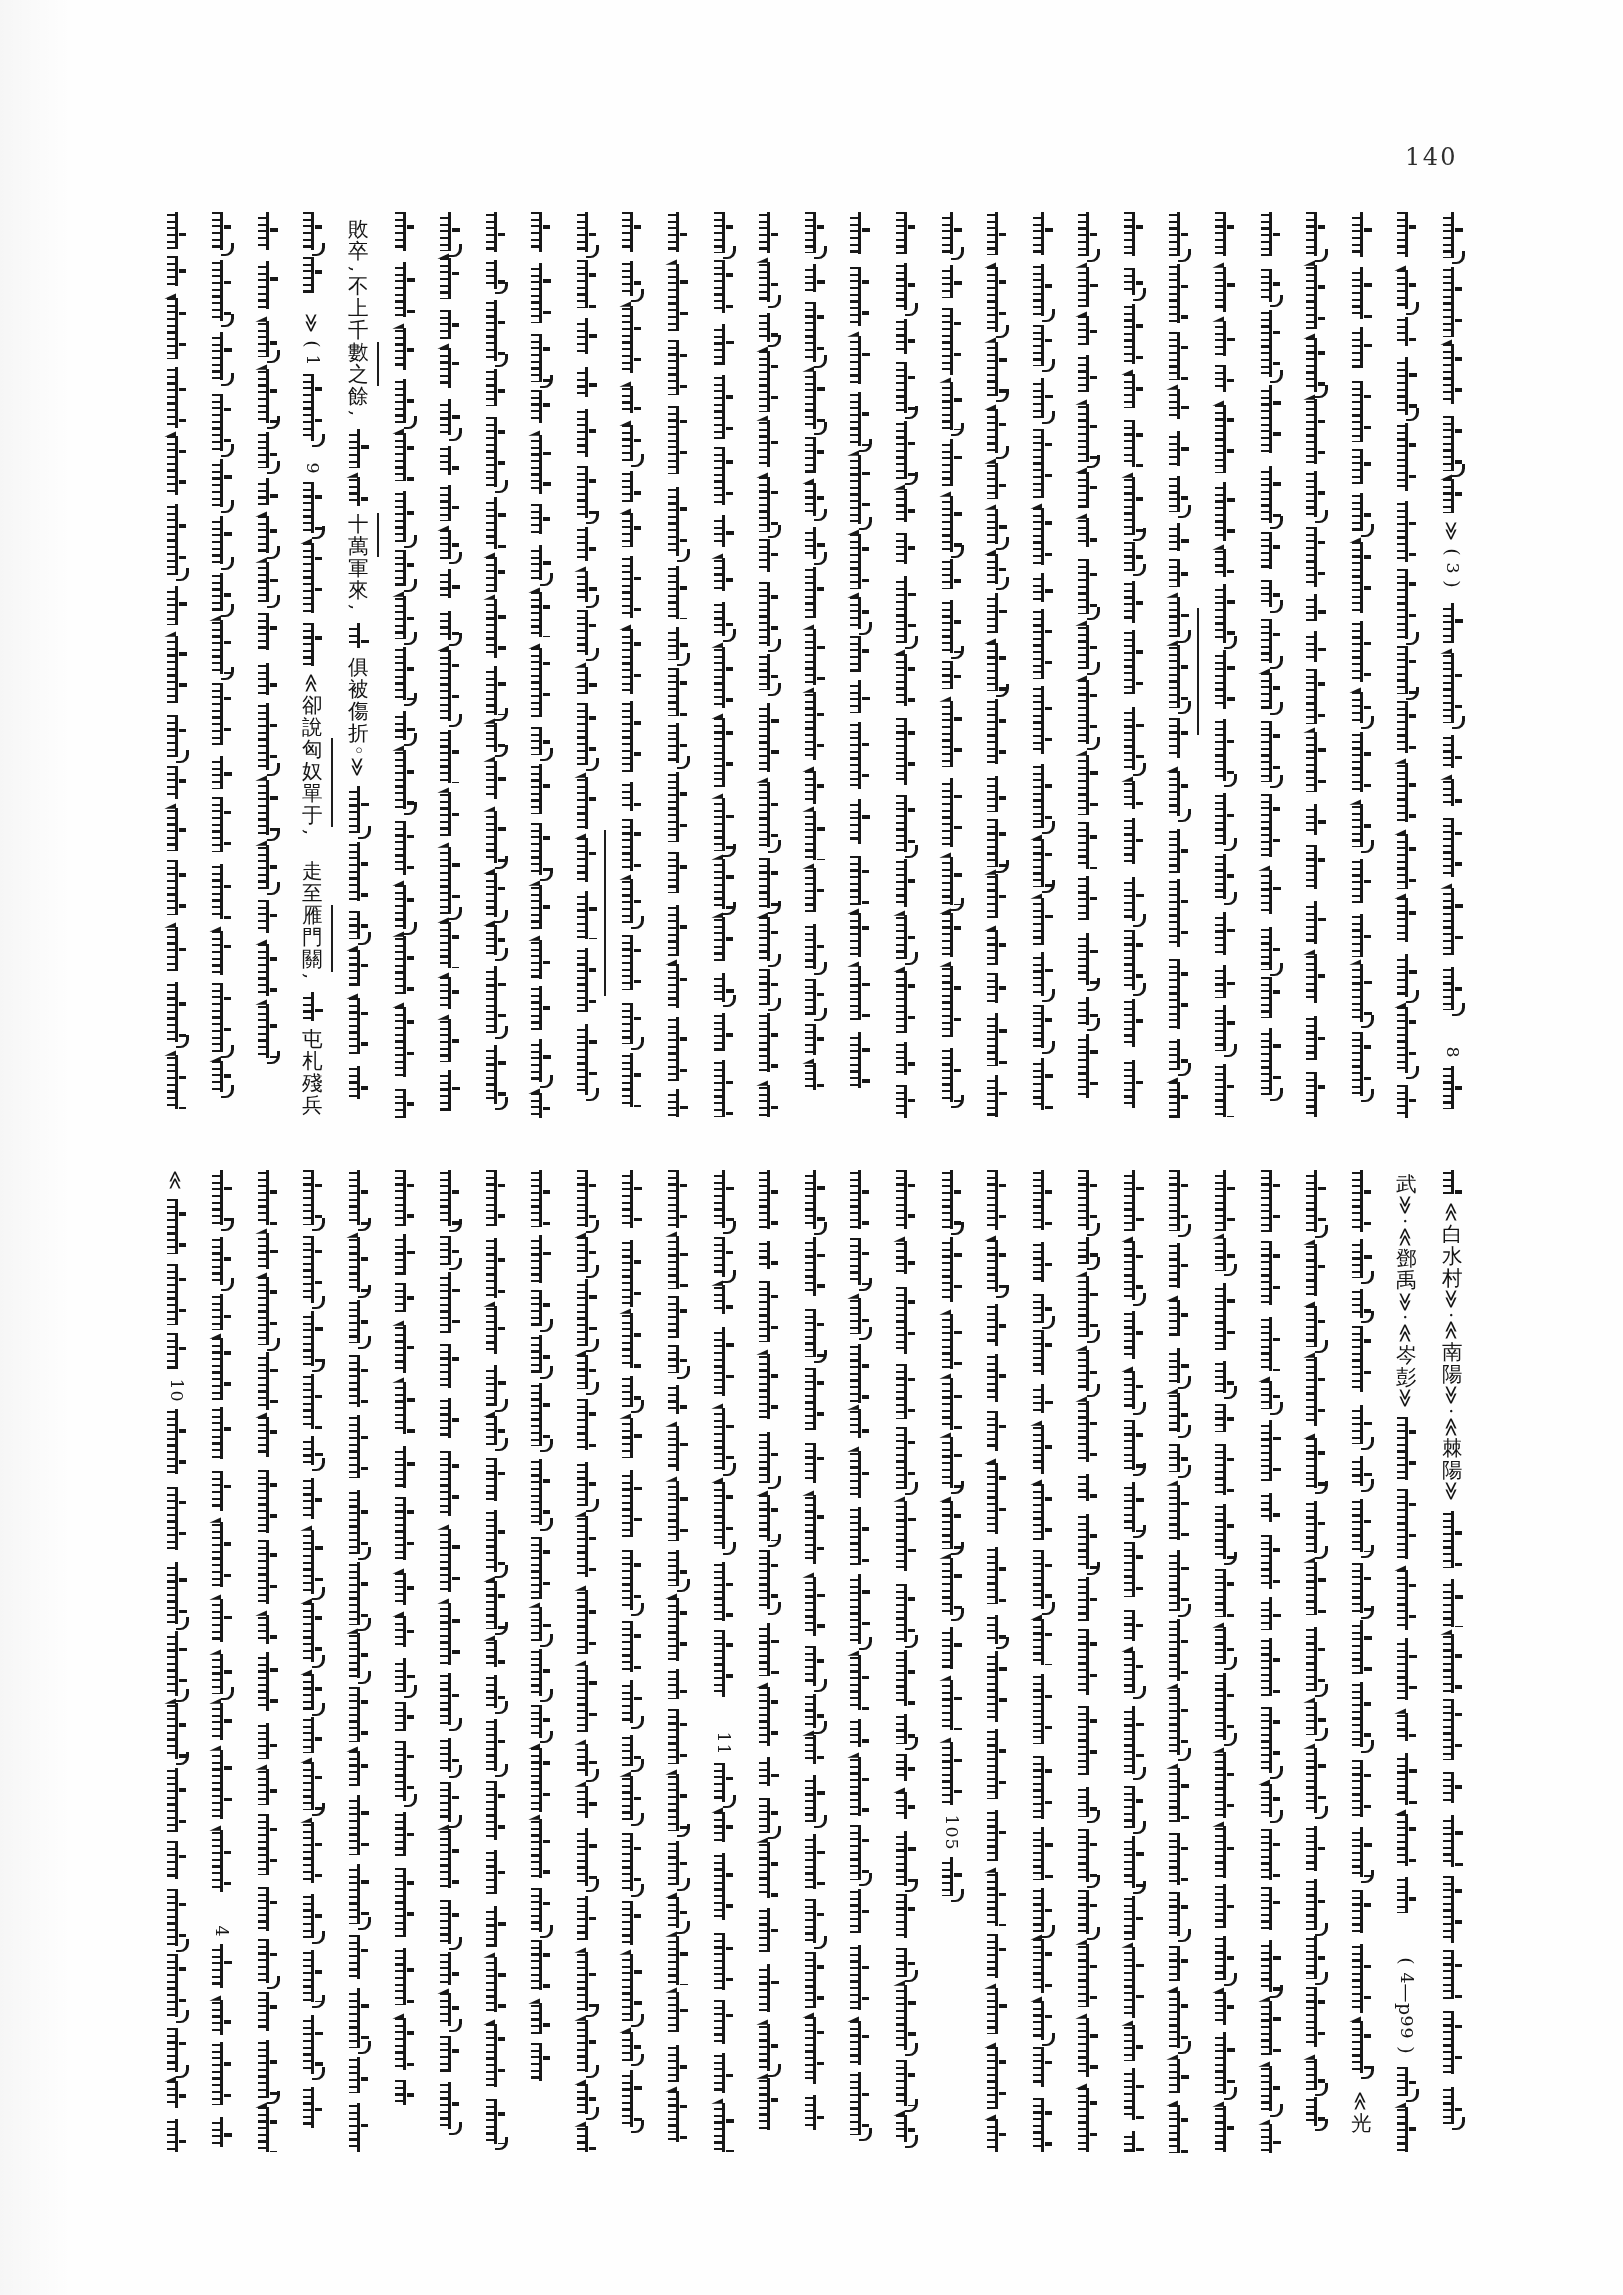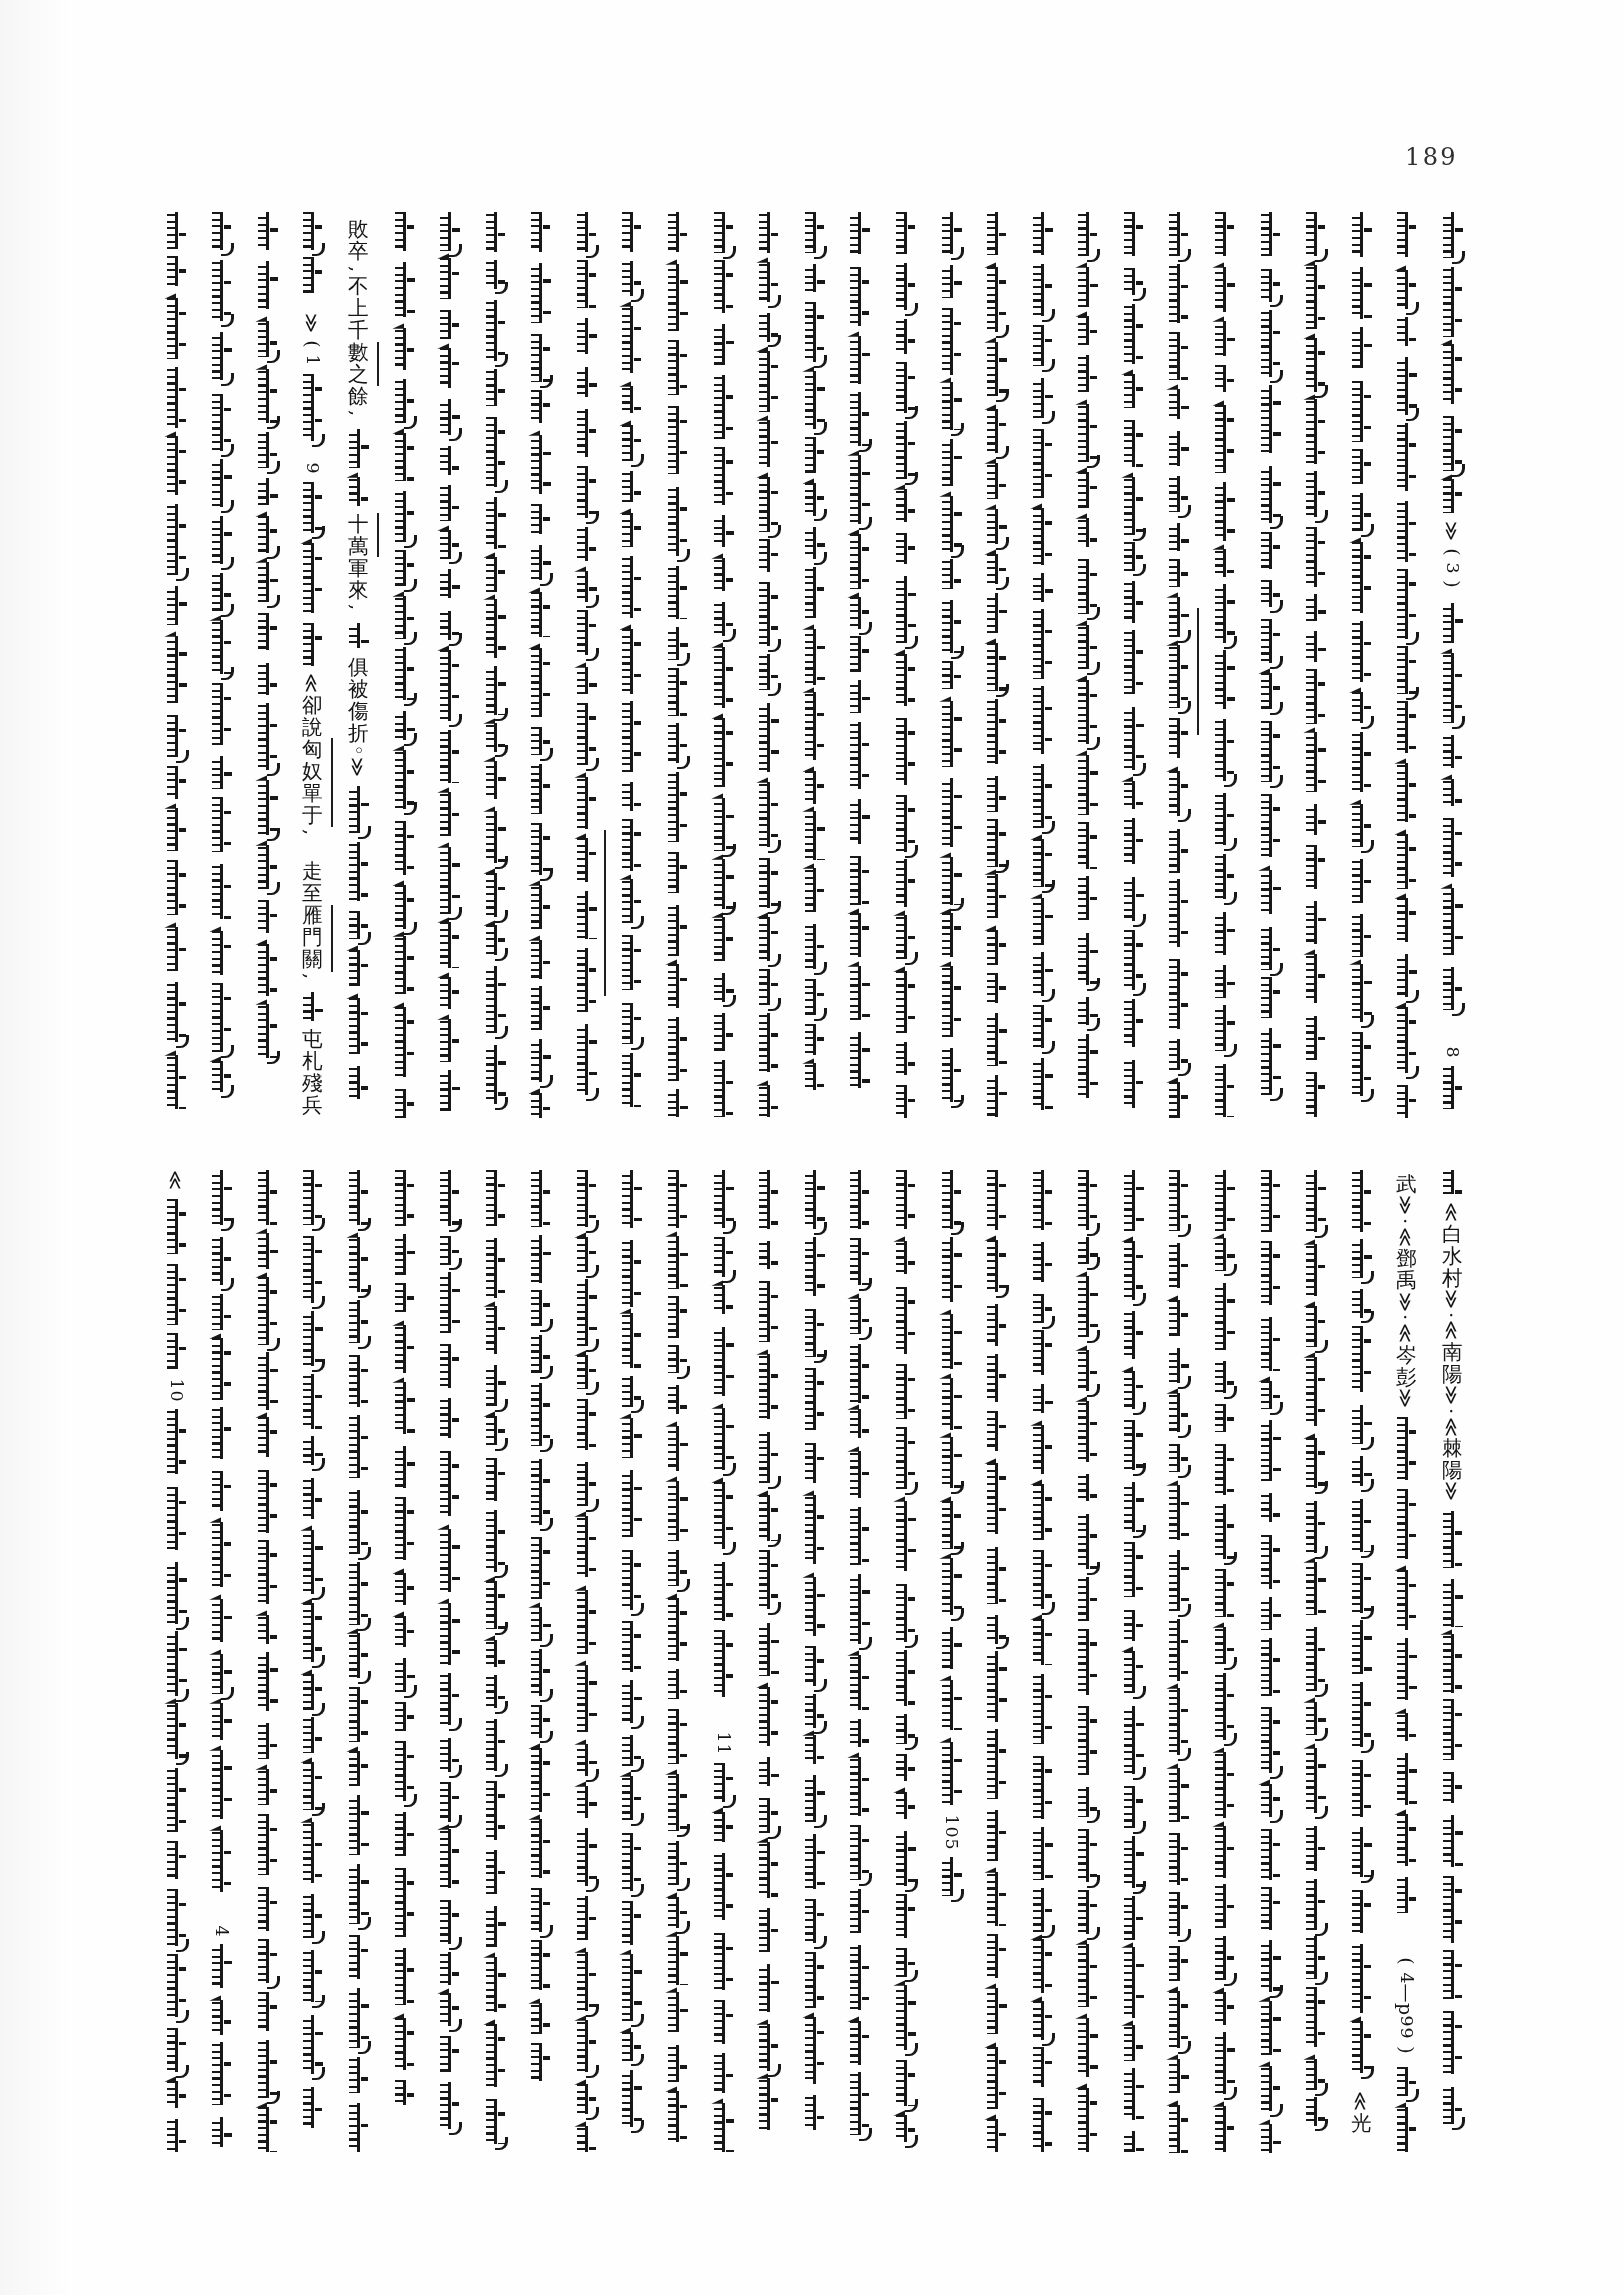--- a/index.html
+++ b/index.html
@@ -32,21 +32,21 @@
   .tchar{display:flex;align-items:center;justify-content:center;width:100%;}
   .tchar.cjk{font-size:20.6px;font-family:"DejaVu Sans",sans-serif;}
   .tchar .rot{display:inline-block;transform:rotate(90deg);font-family:"DejaVu Serif",serif;}
   .pnmark{position:absolute;width:2.4px;background:#1d1d1d;}
 </style>
 </head>
 <body>
 
 <div id="page">
   <div id="edge-shade"></div>
-  <div id="page-number">189</div>
+  <div id="page-number">140</div>
   <div class="band" id="band1" style="top: 212px; height: 905px;">
       <div class="tcol" style="left: 162px; top: 0px; height: 905px;">
         <div class="mw v1" style="top: 0px; height: 37px;"></div>
         <div class="mw" style="top: 44px; height: 30px;"></div>
         <div class="mw crown" style="top: 86px; height: 61px;"></div>
         <div class="mw v1" style="top: 155px; height: 61px;"></div>
         <div class="mw crown" style="top: 224px; height: 59px;"></div>
         <div class="mw v1 tail" style="top: 292px; height: 71px;"></div>
         <div class="mw v2" style="top: 374px; height: 39px;"></div>
         <div class="mw v2 crown" style="top: 424px; height: 67px;"></div>

